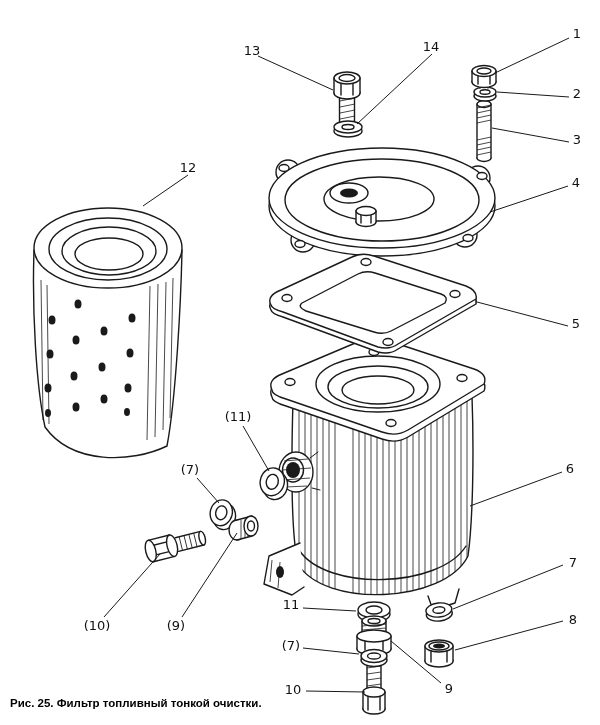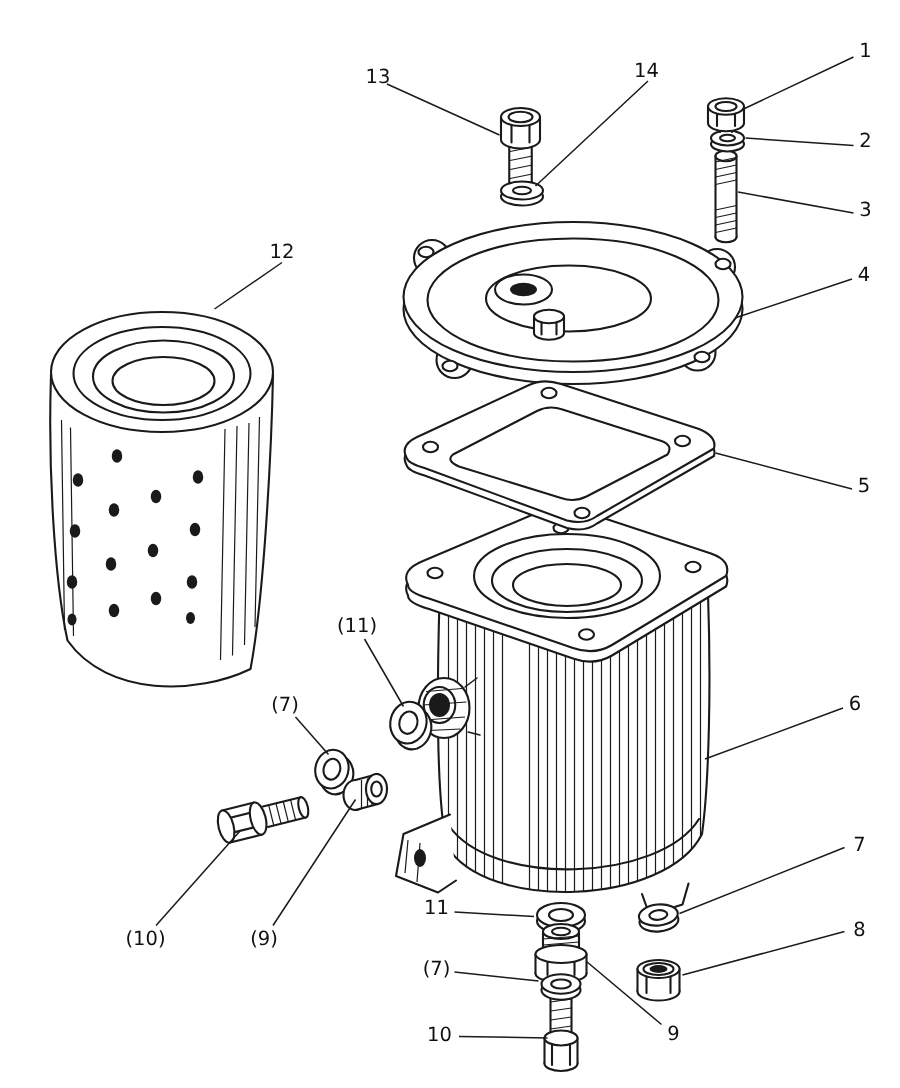--- a/index.html
+++ b/index.html
@@ -246,13 +246,14 @@
       <text class="callout" x="176" y="630">(9)</text>
       <text class="callout" x="291" y="609">11</text>
       <text class="callout" x="291" y="650">(7)</text>
       <text class="callout" x="293" y="694">10</text>
       <text class="callout" x="449" y="693">9</text>
       <text class="callout" x="573" y="567">7</text>
       <text class="callout" x="573" y="624">8</text>
     </g>
   </svg>
 
+  <div class="caption">Рис. 25. Фильтр топливный тонкой очистки.</div>
 </div>
 
 </body></html>

